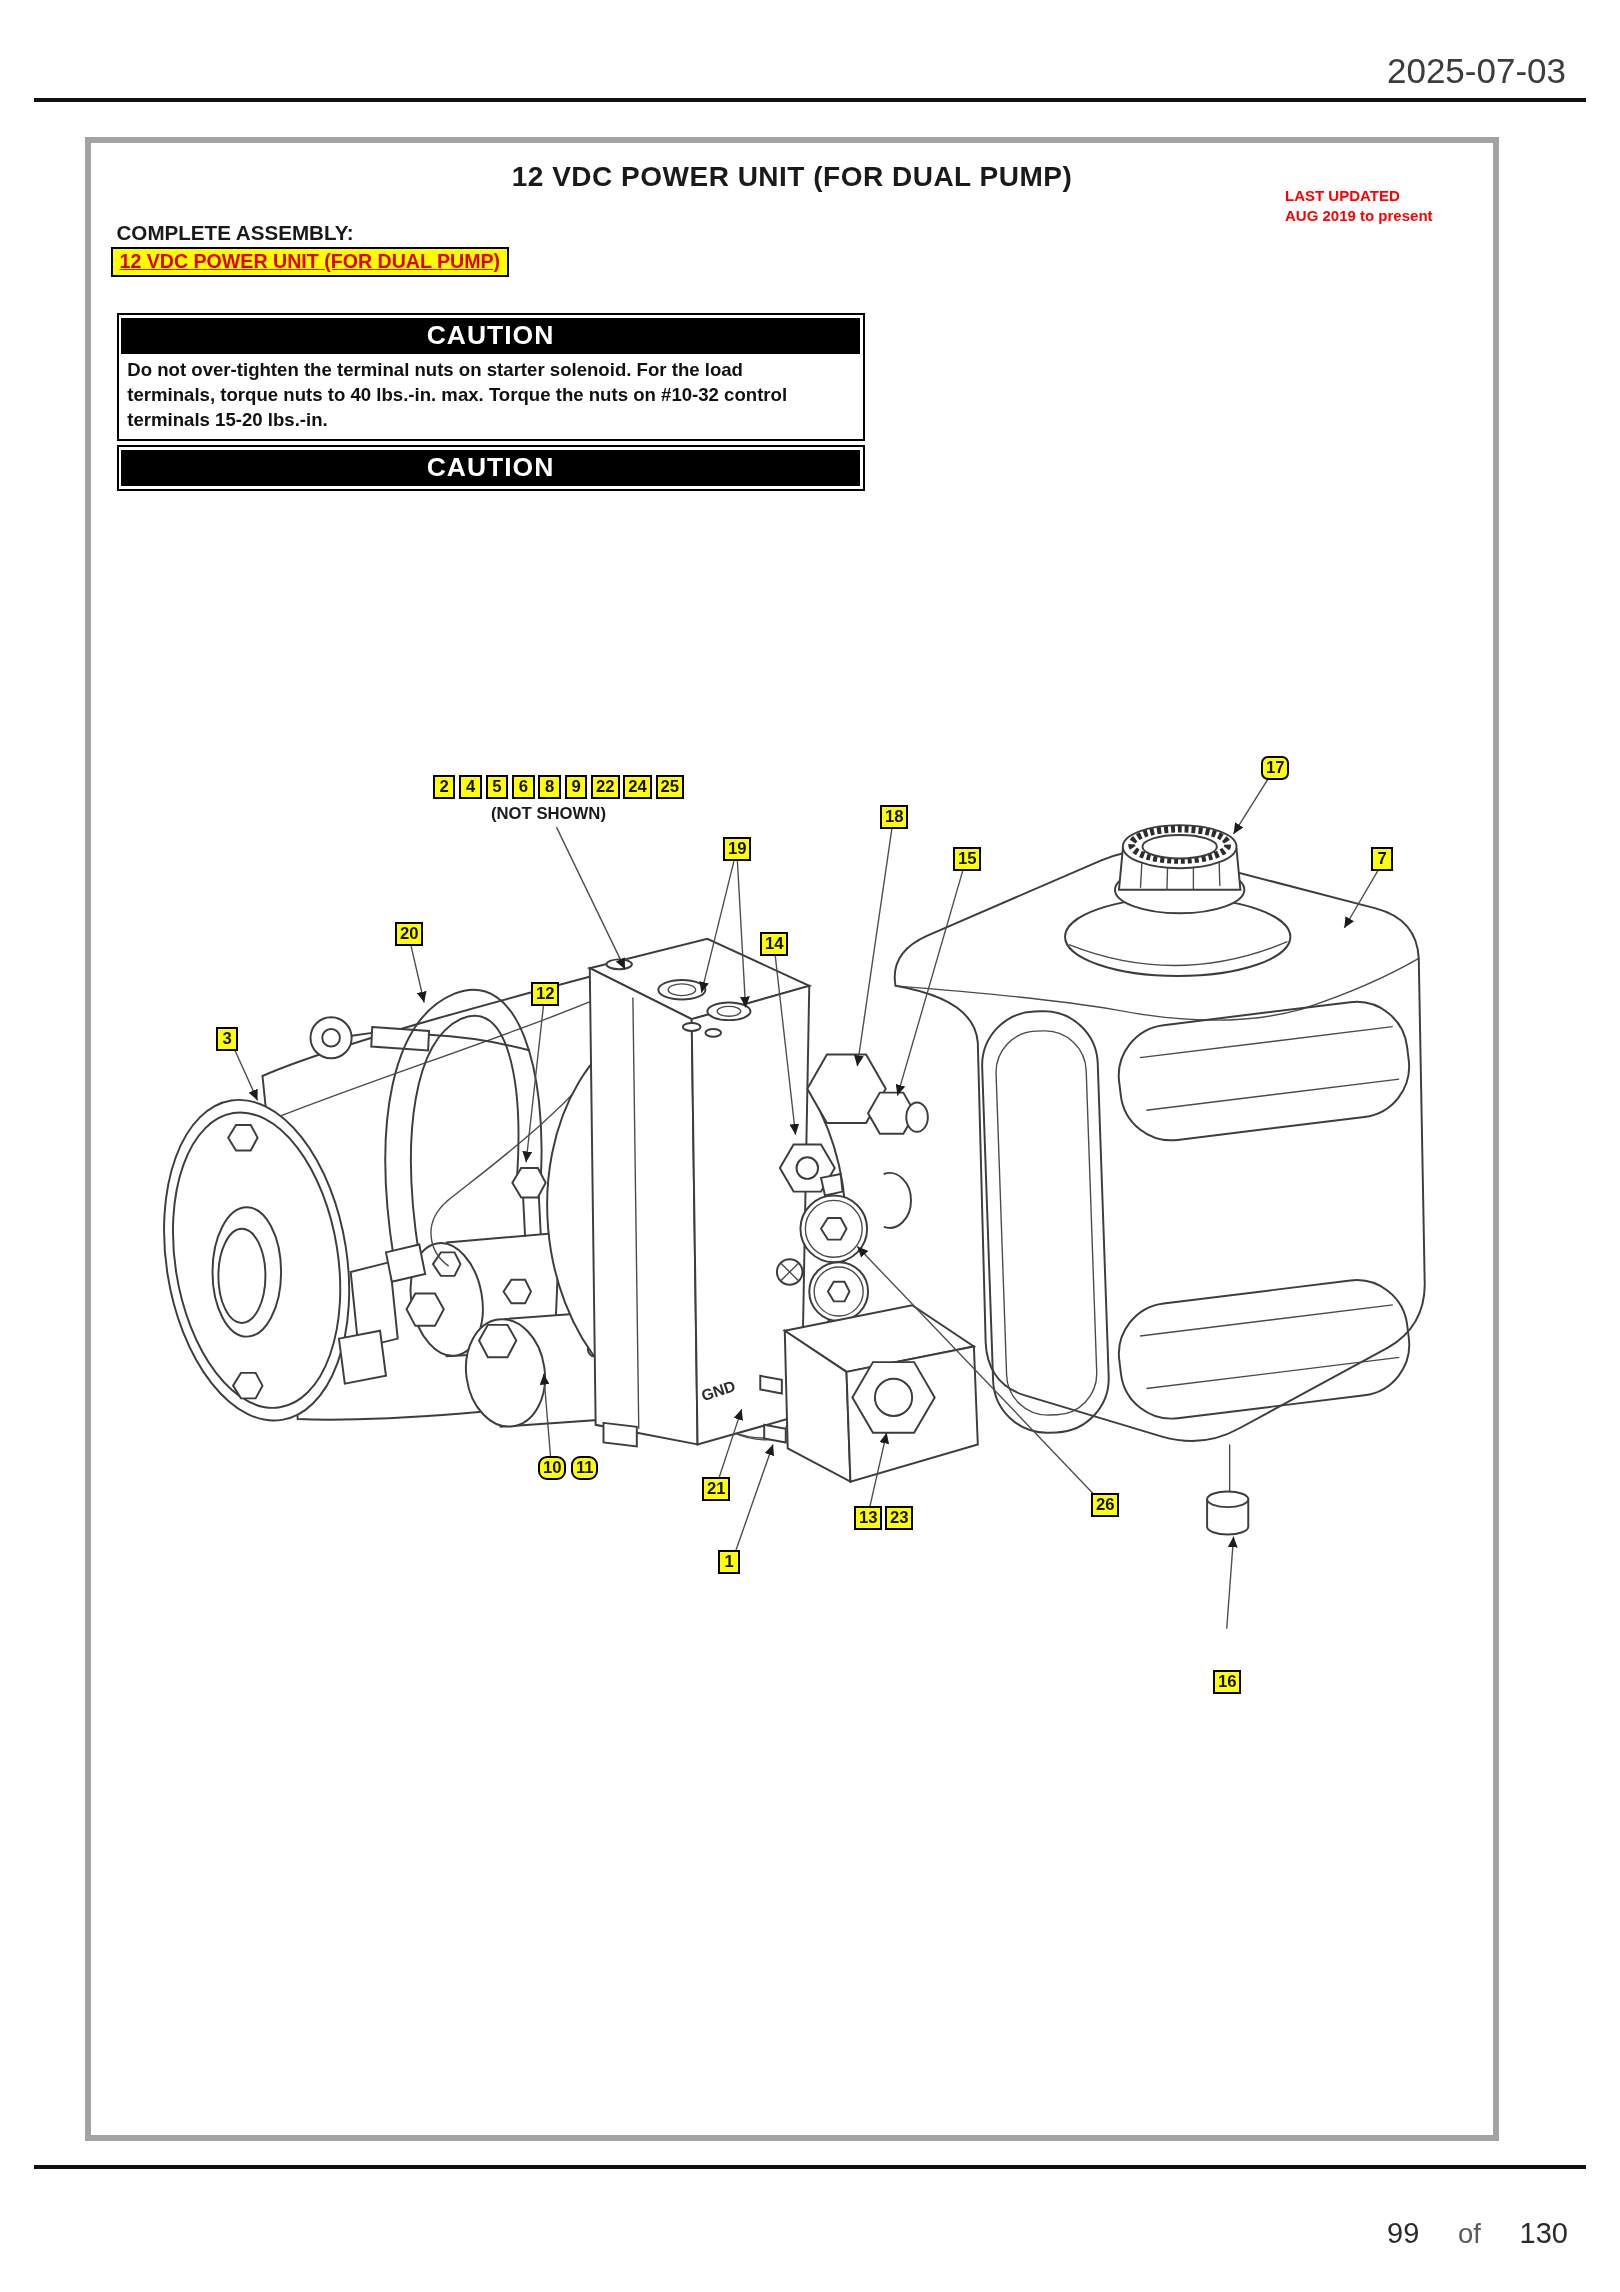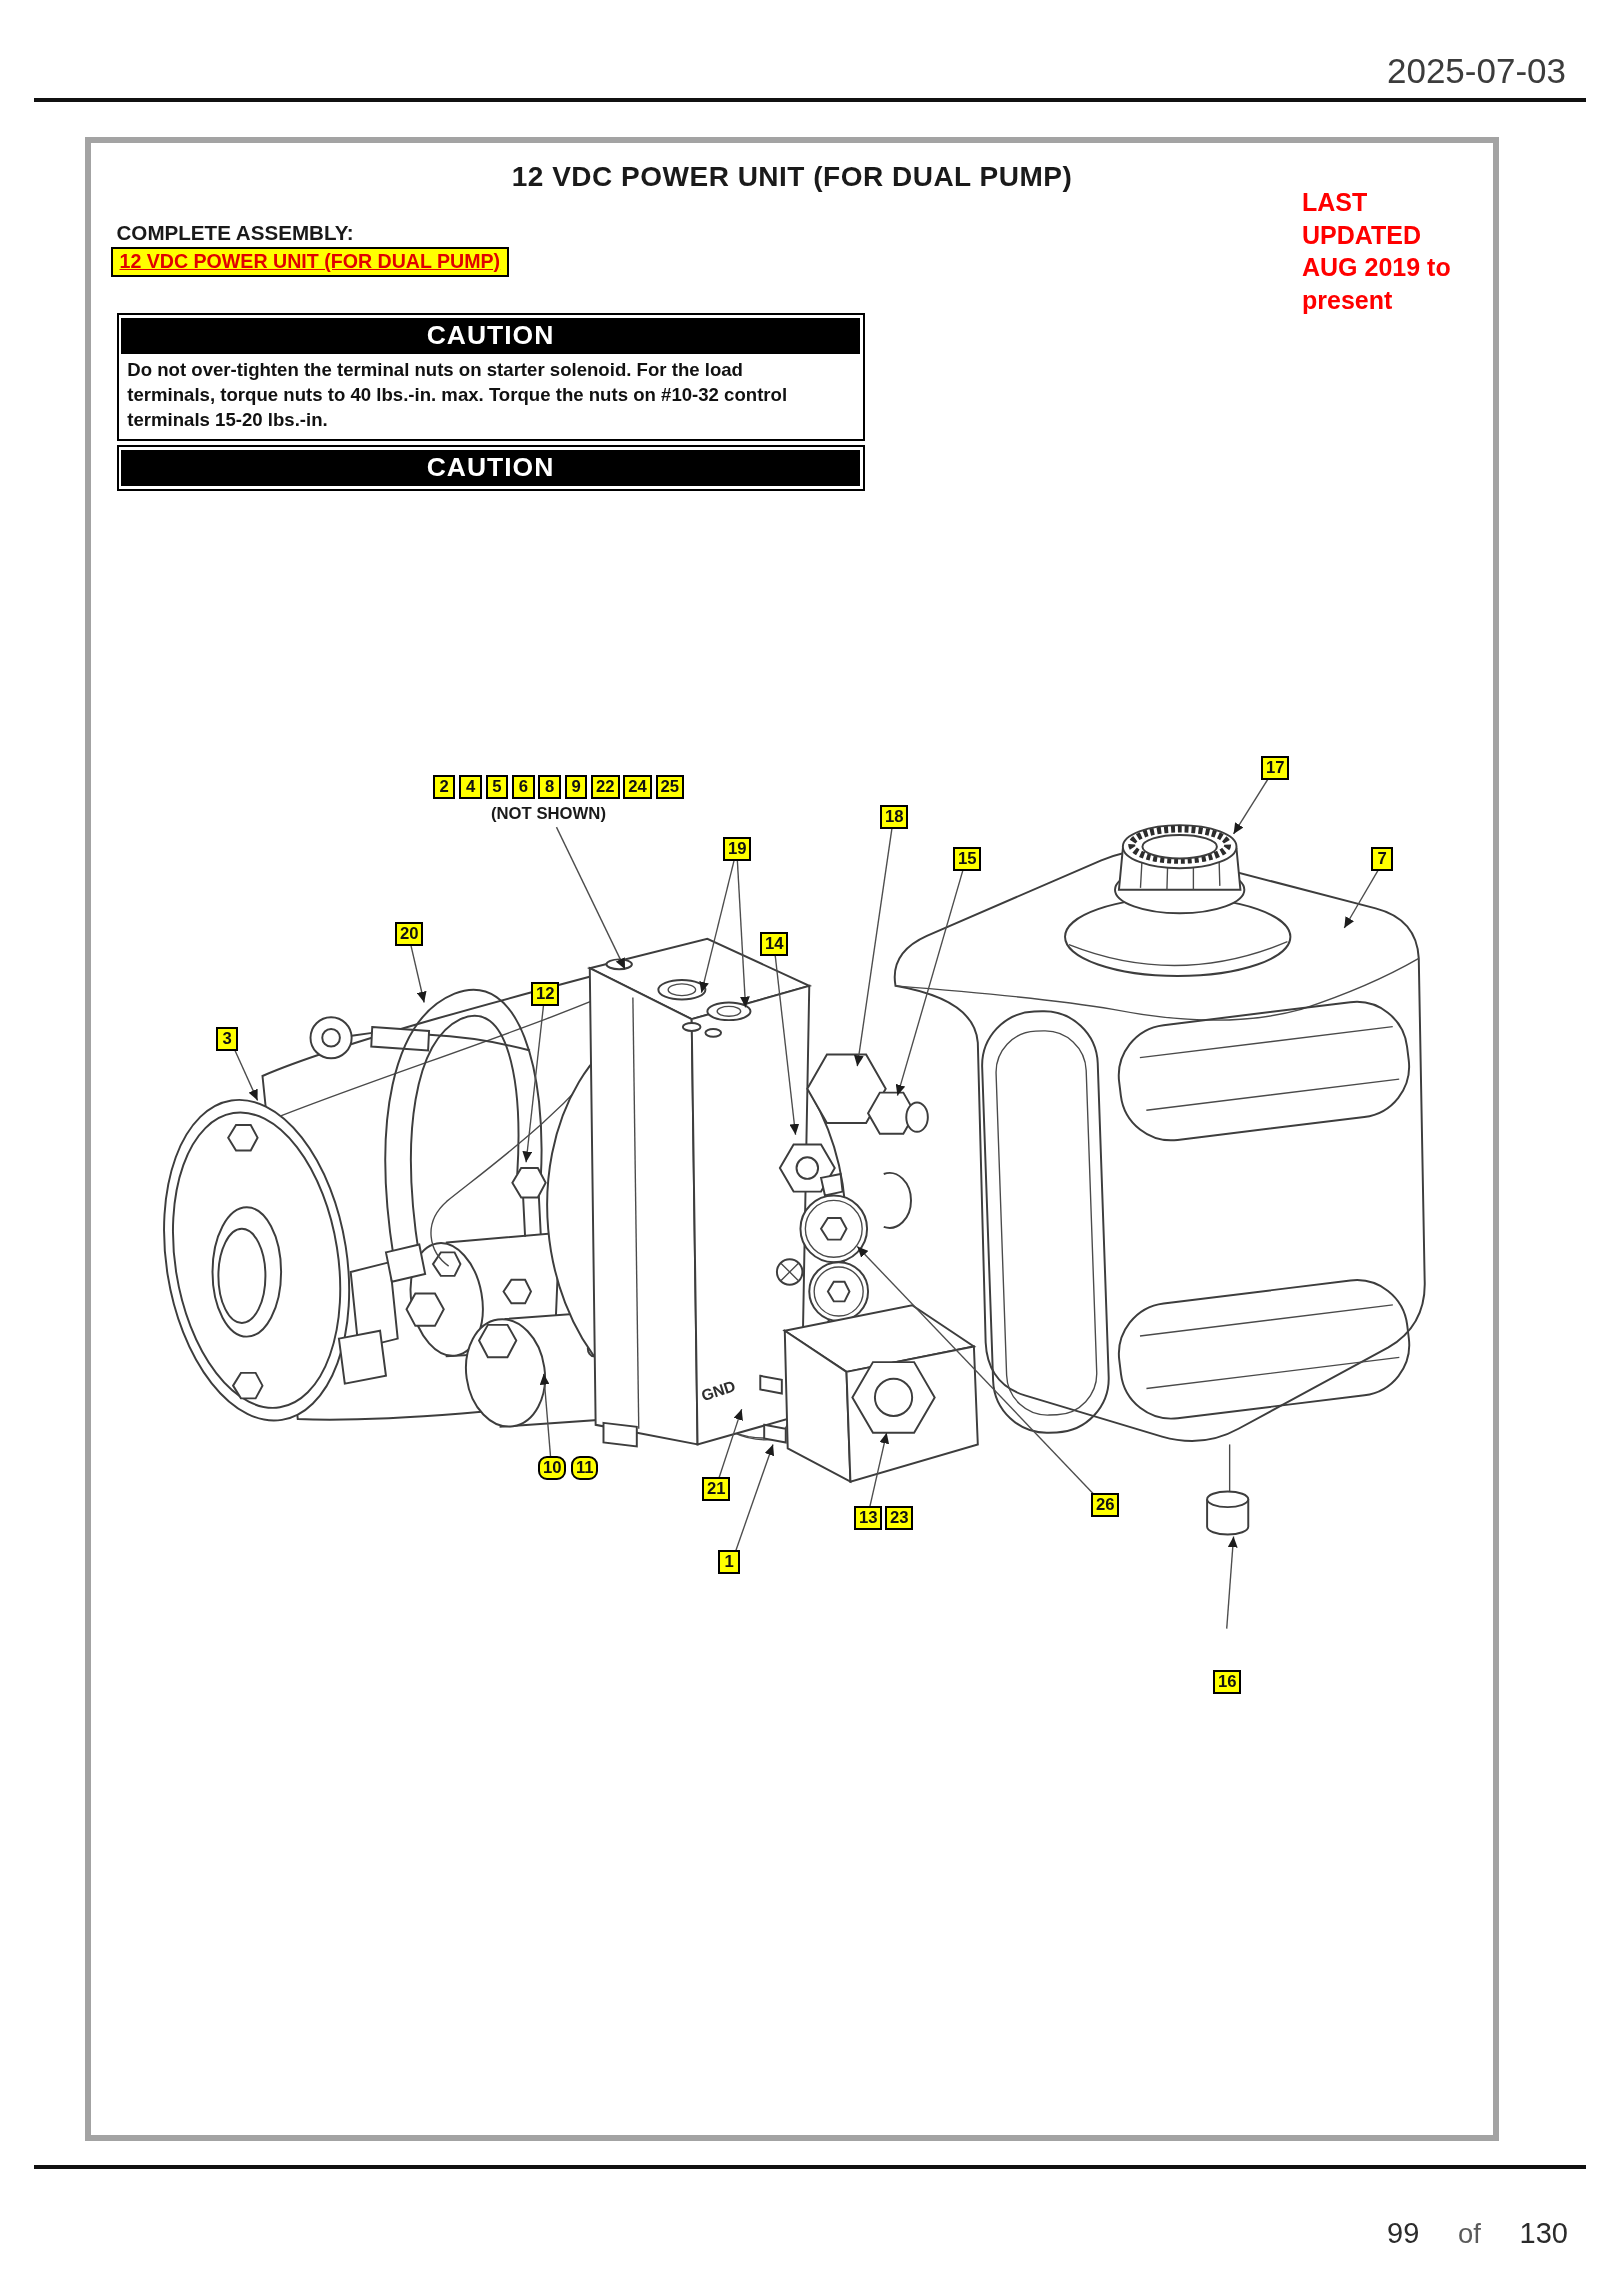--- a/index.html
+++ b/index.html
@@ -5,21 +5,21 @@
   html,body{margin:0;padding:0;background:#fff;}
   .page{position:relative;width:1620px;height:2293px;background:#fff;overflow:hidden;
         font-family:"Liberation Sans","DejaVu Sans",sans-serif;color:#1a1a1a;}
   .abs{position:absolute;}
   .date{top:51px;right:54px;font-size:35px;color:#3c3c3c;}
   .rule{left:34px;width:1552px;height:3.9px;background:#111;}
   .rule-top{top:98px;}
   .rule-bottom{top:2165px;}
   .content-box{left:85px;top:137px;width:1414px;height:2004px;border:6px solid #a3a3a3;box-sizing:border-box;}
   .title{left:0;top:17.6px;width:100%;text-align:center;font-size:28px;font-weight:bold;letter-spacing:0.5px;}
-  .last-updated{left:1194px;top:43px;font-size:25px;font-weight:bold;color:#ff0000;line-height:1.3;margin-left:17px;}
+  .last-updated{left:1194px;top:43px;font-size:15px;font-weight:bold;color:#ff0000;line-height:1.3;}
   .complete{left:25.5px;top:78px;font-size:20.6px;font-weight:bold;}
   .asm-link{left:19.6px;top:104px;border:2.9px solid #000;background:#ffff00;padding:1px 6.9px 2px 6.9px;
             font-size:19.6px;font-weight:bold;color:#e00000;text-decoration:underline;display:inline-block;}
   .caution{left:25.5px;width:748px;border:2.9px solid #000;background:#fff;box-sizing:border-box;padding:2.9px;}
   .caution1{top:170px;}
   .caution2{top:302px;}
   .caution-head{background:#000;color:#fff;text-align:center;font-size:26.5px;font-weight:bold;
                 letter-spacing:1px;padding:2px 0 2.9px 0;}
   .caution-body{font-size:18.6px;font-weight:bold;line-height:1.35;padding:2.9px 5.9px 3.9px 5.9px;white-space:pre-line;color:#111;}
   .diagram-svg{left:0;top:588px;}
@@ -226,21 +226,21 @@
     <div class="abs ns-label">(NOT SHOWN)</div>
 
     <div class="abs" id="callout-layer" style="left:0;top:0;width:1414px;height:2004px;pointer-events:none;">
         <div class="callout" style="left: 125px; top: 884px;">3</div>
         <div class="callout" style="left: 304px; top: 779px;">20</div>
         <div class="callout" style="left: 440px; top: 839px;">12</div>
         <div class="callout" style="left: 632px; top: 694px;">19</div>
         <div class="callout" style="left: 669px; top: 789px;">14</div>
         <div class="callout" style="left: 789px; top: 662px;">18</div>
         <div class="callout" style="left: 862px; top: 704px;">15</div>
-        <div class="callout" style="left: 1170px; top: 613px;">17</div>
+        <div class="callout" style="left: 1170px; top: 613px; border-radius: 7px;">17</div>
         <div class="callout" style="left: 1280px; top: 704px;">7</div>
         <div class="callout" style="left: 447px; top: 1313px; border-radius: 9px;">10</div>
         <div class="callout" style="left: 480px; top: 1313px; border-radius: 9px;">11</div>
         <div class="callout" style="left: 611px; top: 1334px;">21</div>
         <div class="callout" style="left: 627px; top: 1407px;">1</div>
         <div class="callout" style="left: 763px; top: 1363px;">13</div>
         <div class="callout" style="left: 794px; top: 1363px;">23</div>
         <div class="callout" style="left: 1000px; top: 1350px;">26</div>
         <div class="callout" style="left: 1122px; top: 1527px;">16</div>
       </div>

